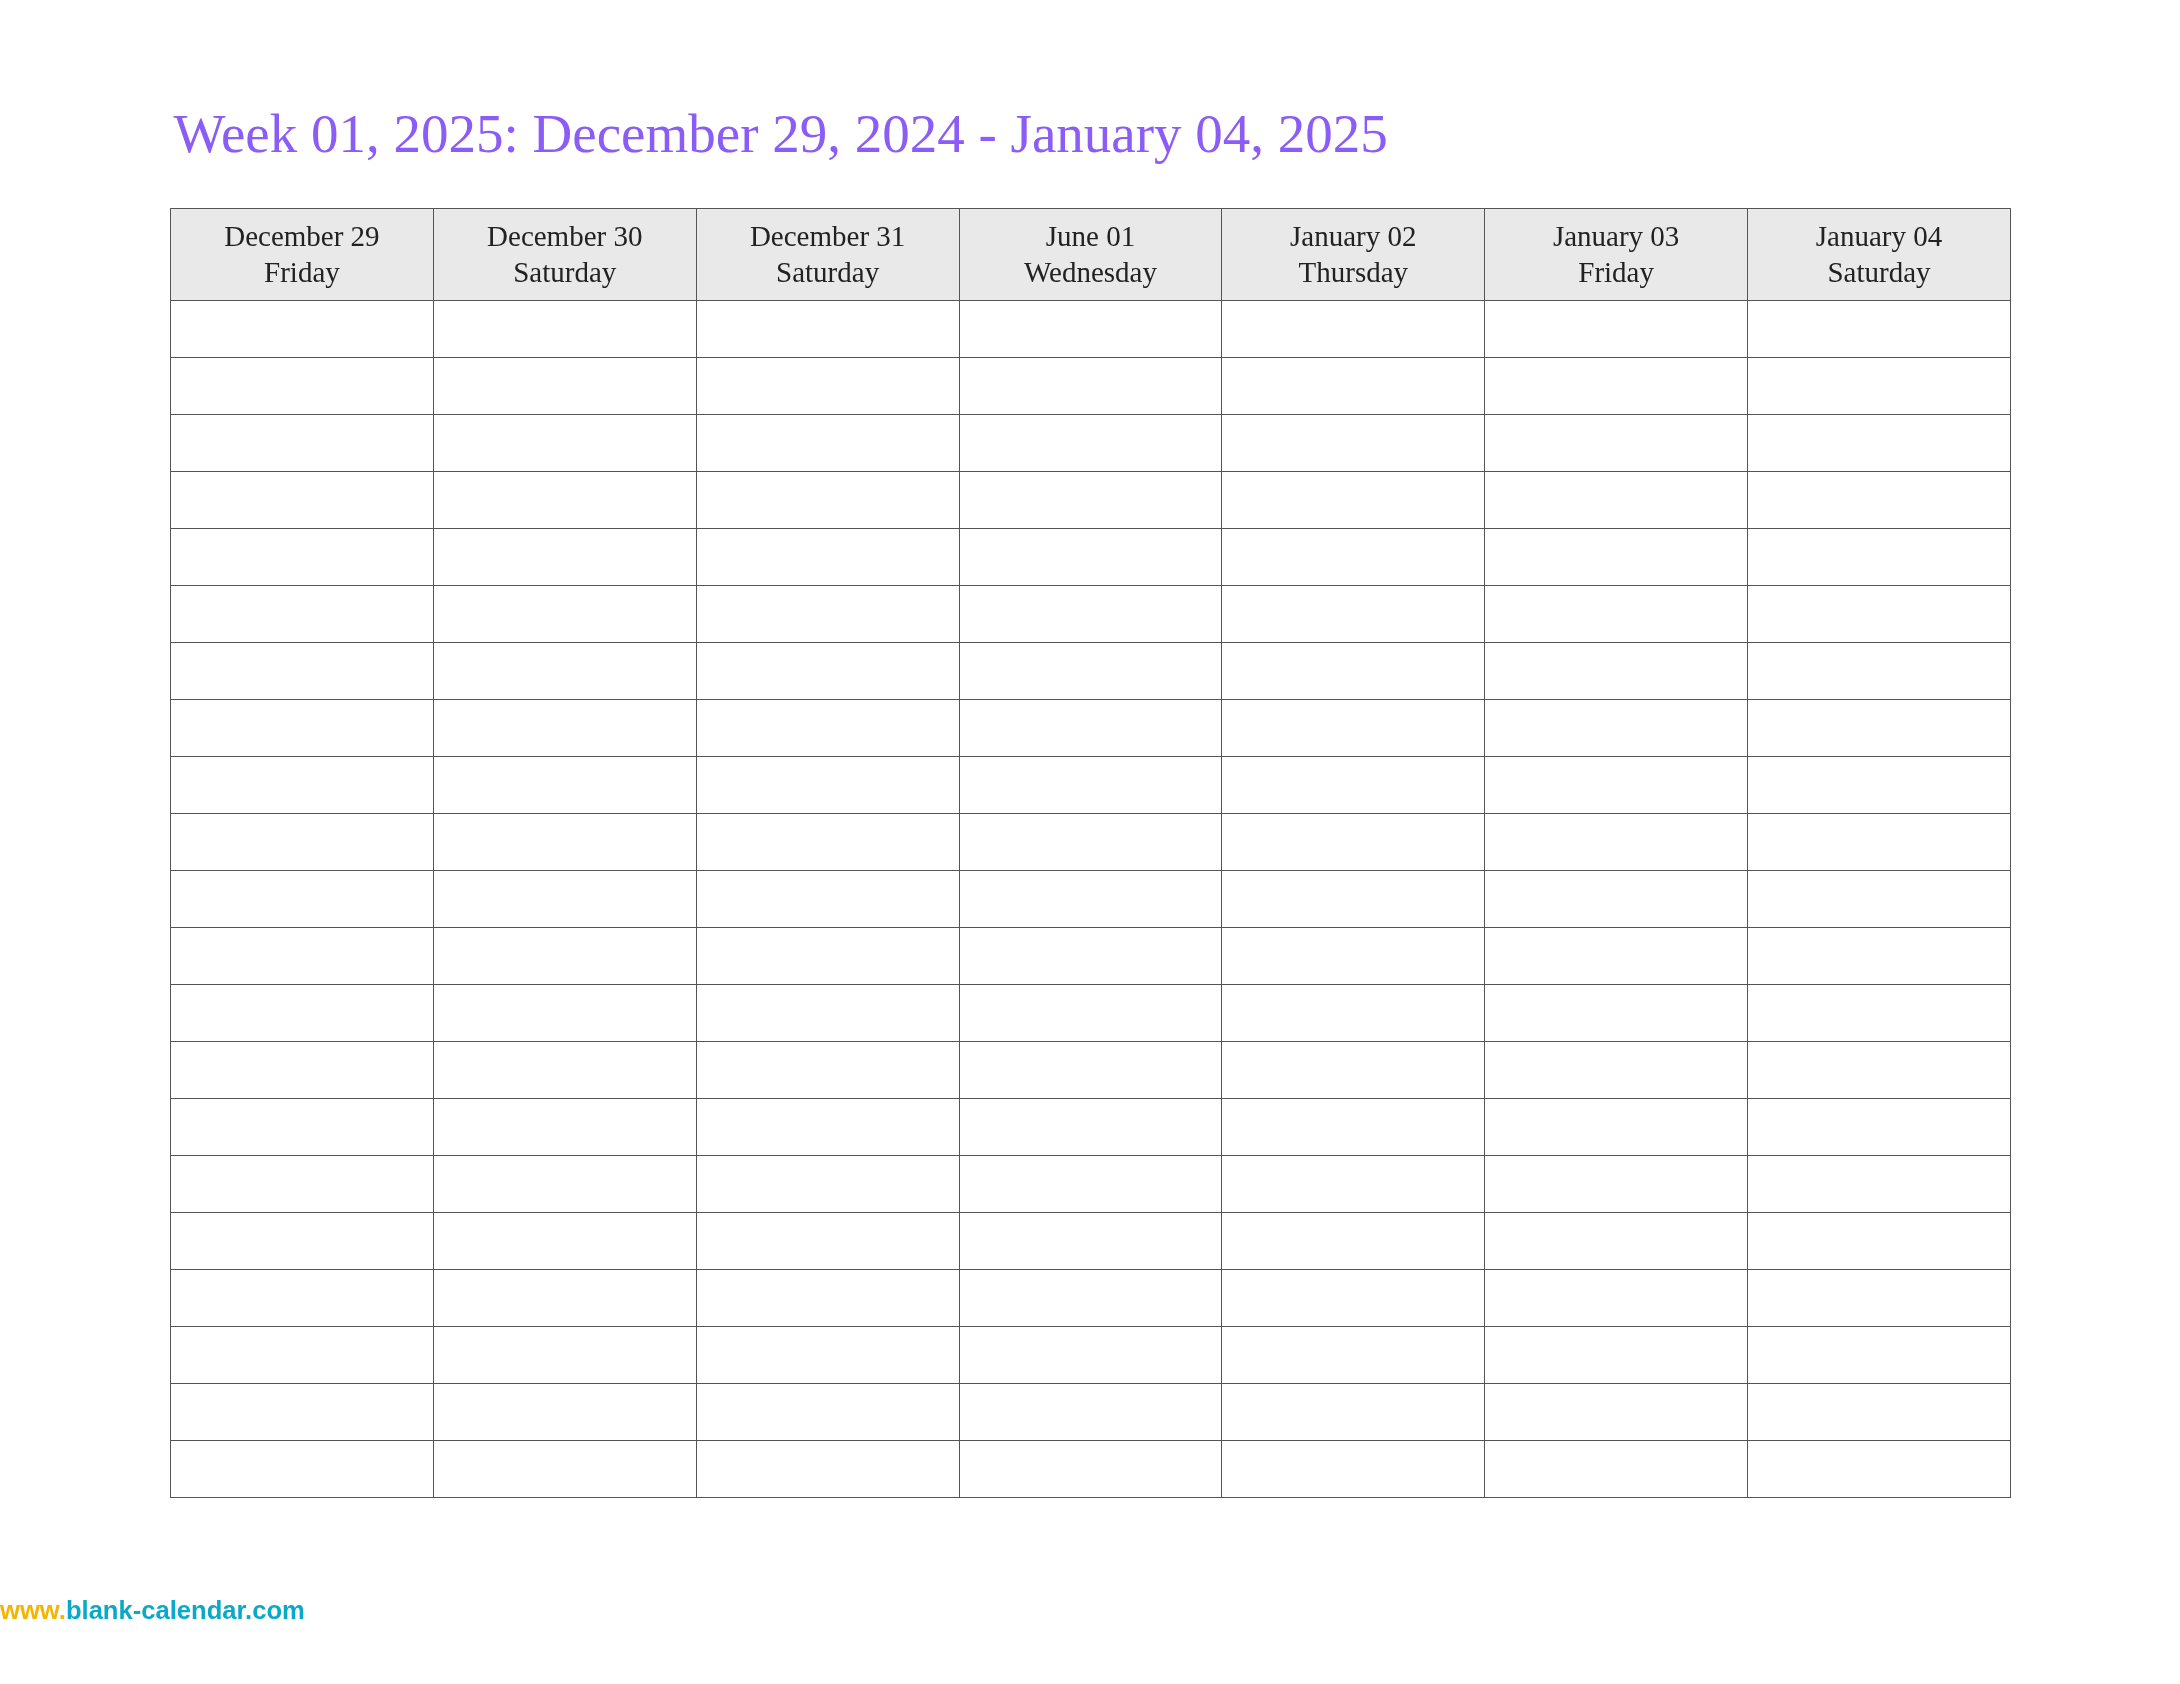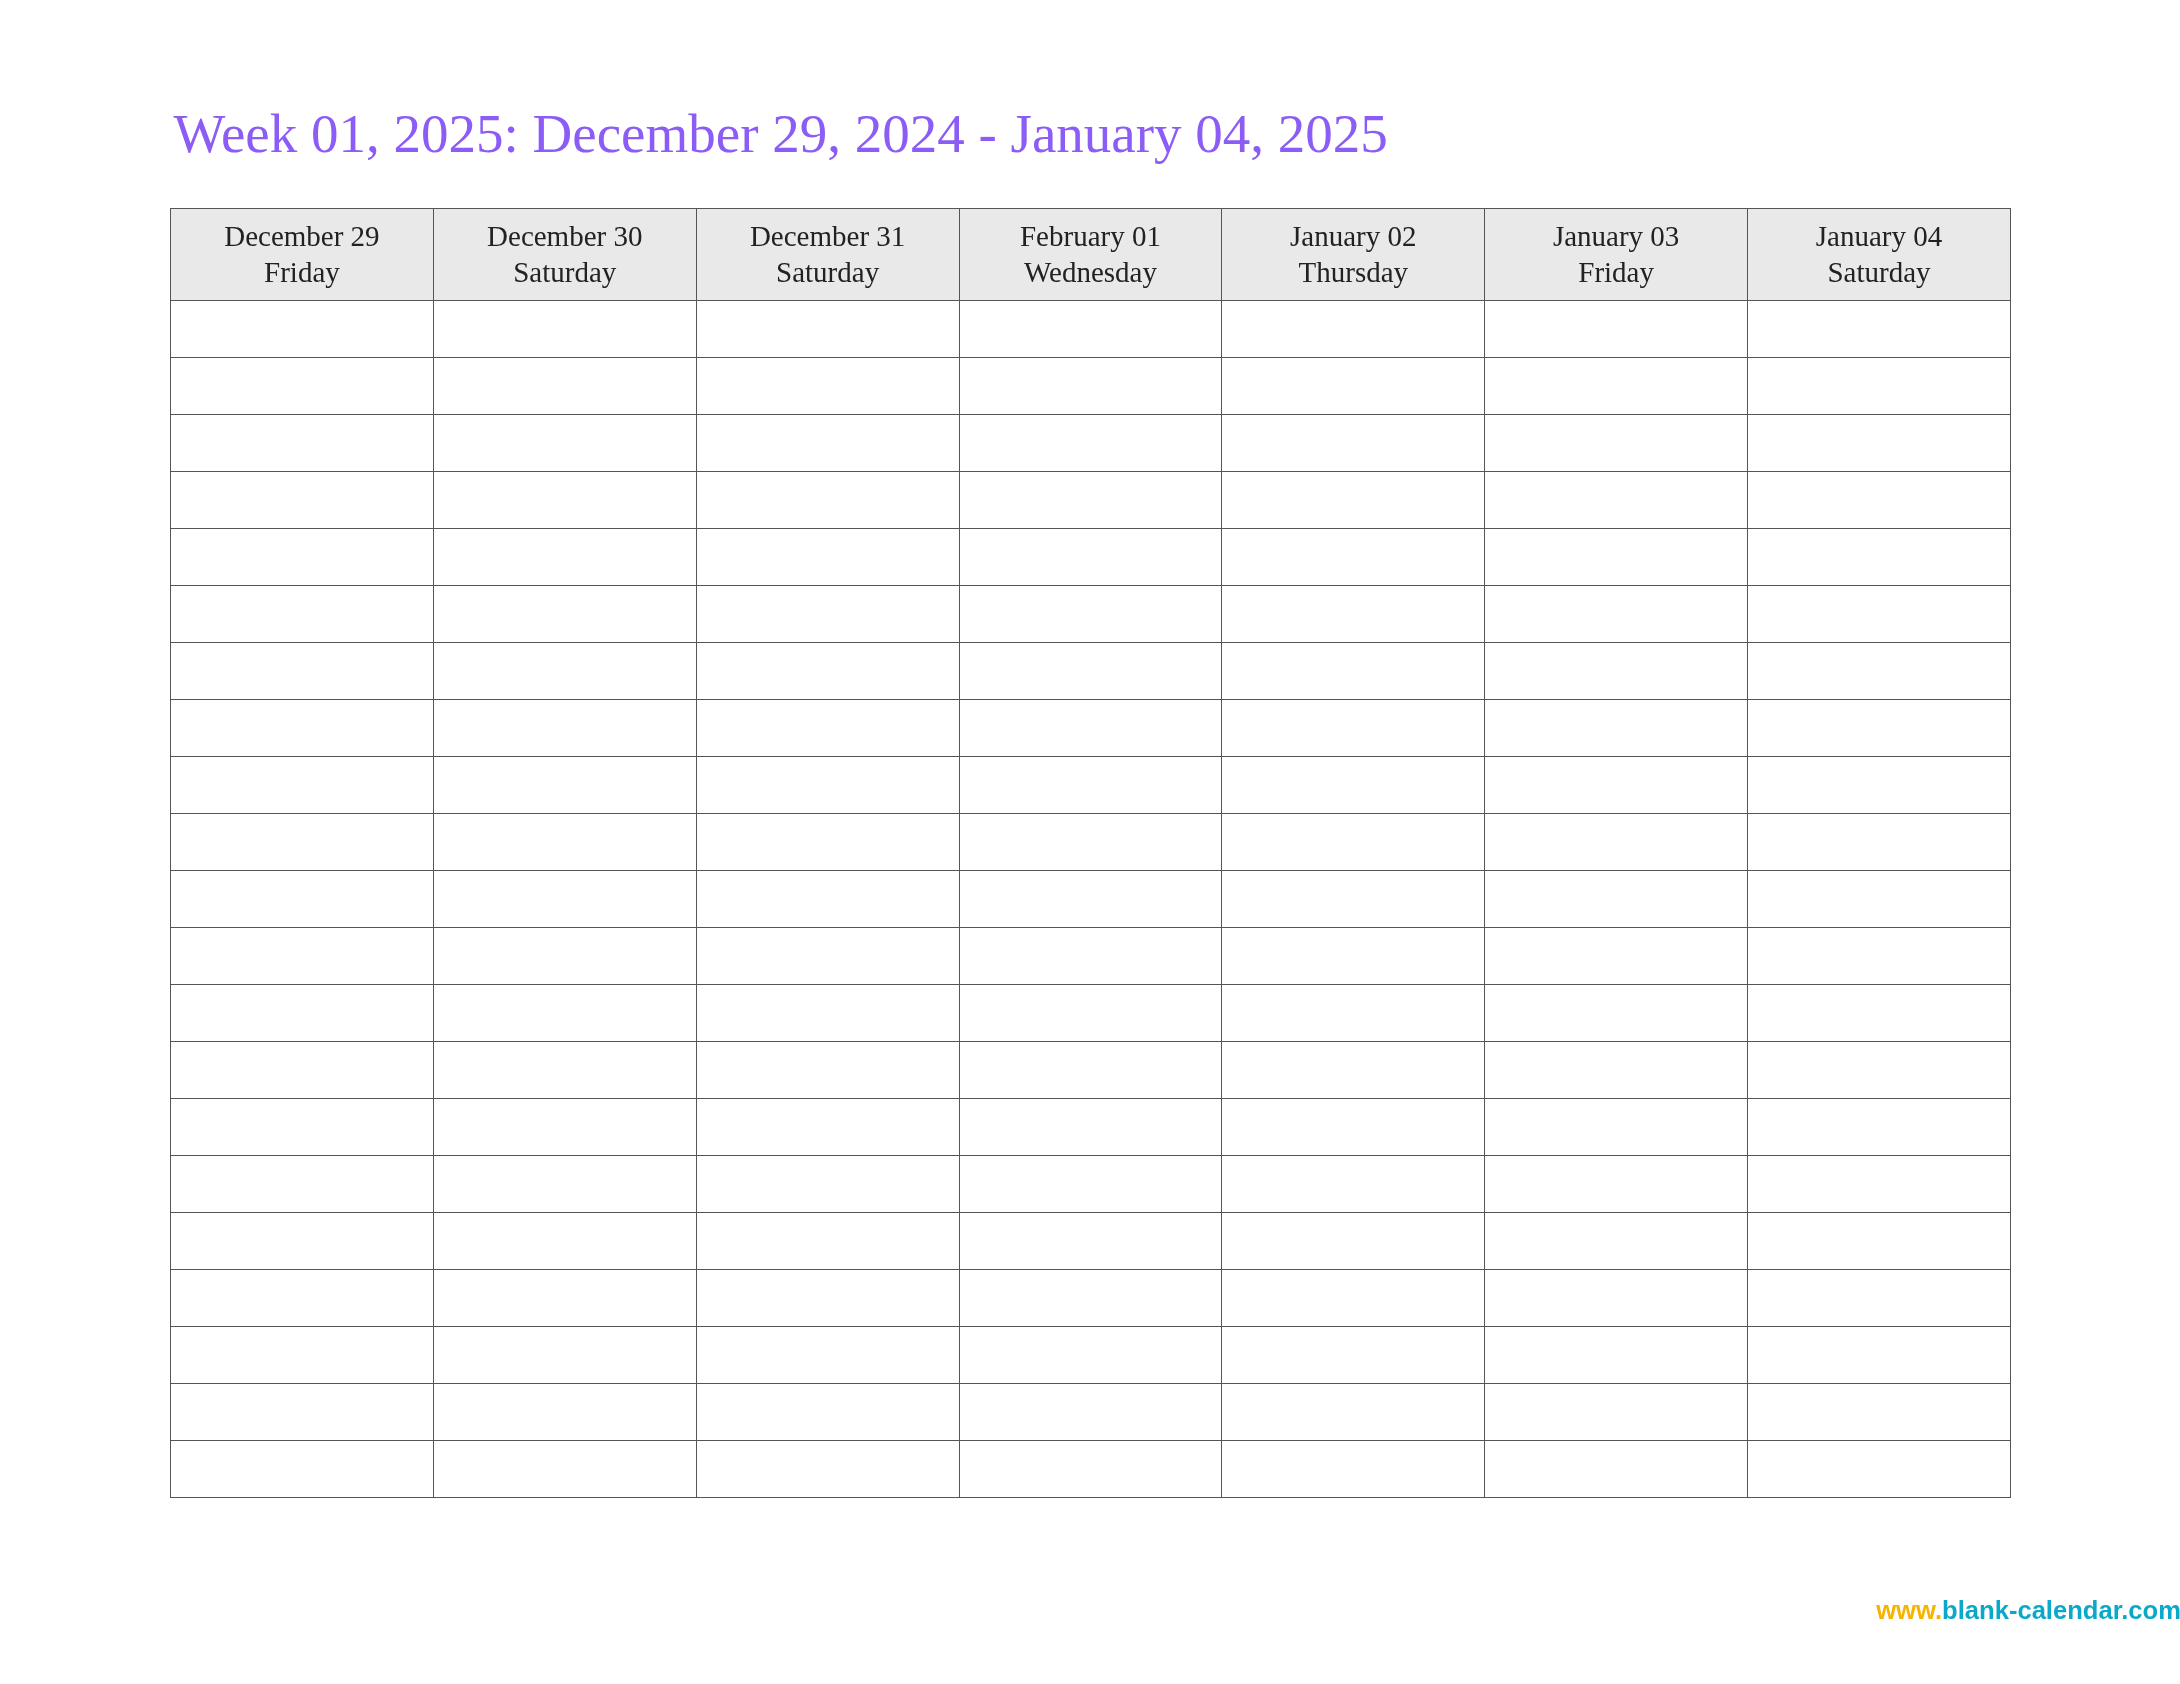--- a/index.html
+++ b/index.html
@@ -43,21 +43,21 @@
   table.calendar th .day-line  { display: block; }
   table.calendar td {
     border: 0.9px solid #555;
     height: 56px;
     padding: 0;
   }
   .footer {
     position: absolute;
     left: 0; right: 0;
     bottom: 60px;
-    text-align: right;
+    text-align: left;
     font-family: Arial, Helvetica, sans-serif;
     font-size: 25.6px;
     font-weight: 600;
   }
   .footer .www   { color: #f5b400; }
   .footer .domain{ color: #0aa9c9; }
 </style>
 </head>
 <body>
 
@@ -74,21 +74,21 @@
         </th>
         <th>
           <span class="date-line">December 30</span>
           <span class="day-line">Saturday</span>
         </th>
         <th>
           <span class="date-line">December 31</span>
           <span class="day-line">Saturday</span>
         </th>
         <th>
-          <span class="date-line">February 01</span>
+          <span class="date-line">June 01</span>
           <span class="day-line">Wednesday</span>
         </th>
         <th>
           <span class="date-line">January 02</span>
           <span class="day-line">Thursday</span>
         </th>
         <th>
           <span class="date-line">January 03</span>
           <span class="day-line">Friday</span>
         </th>

